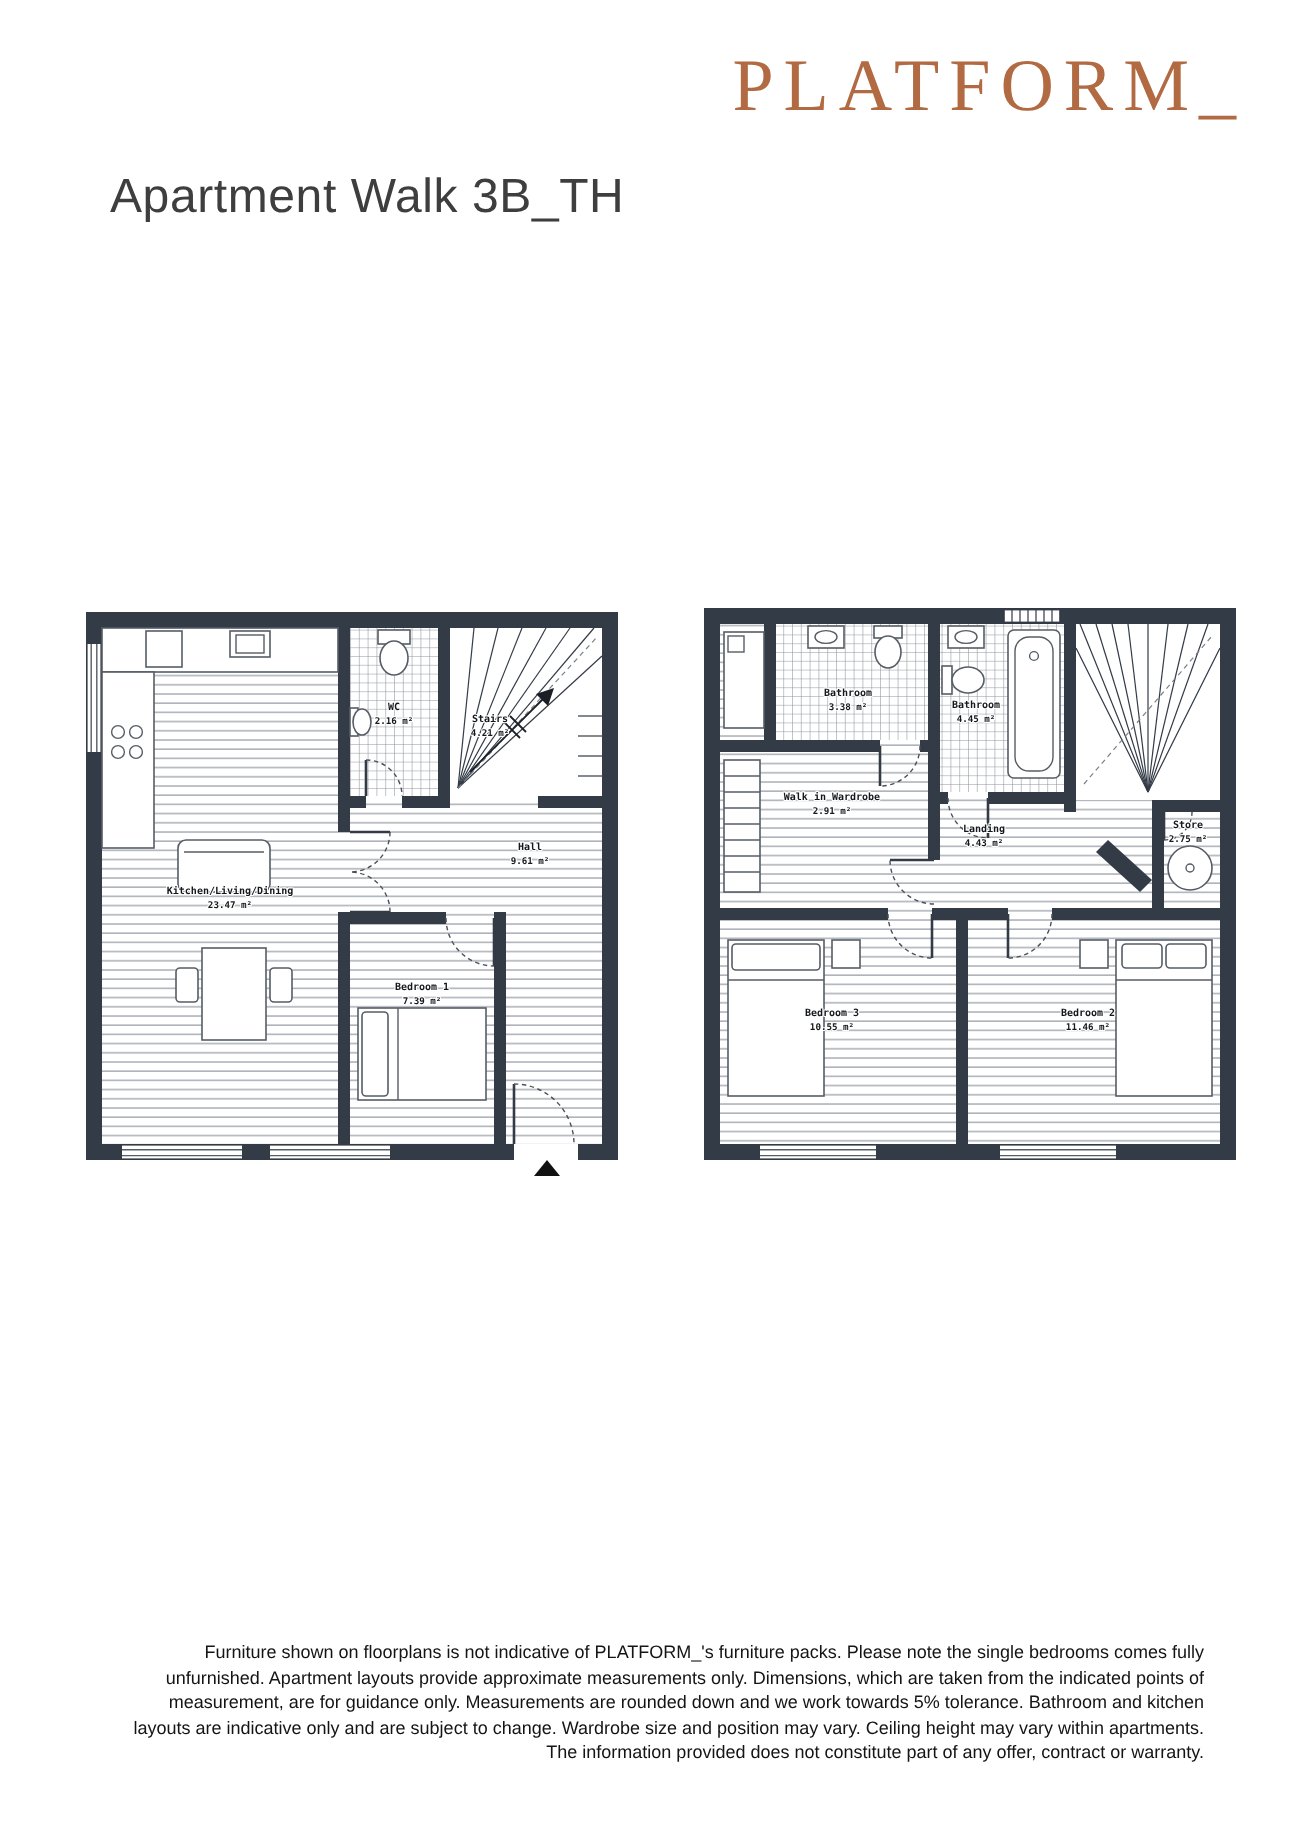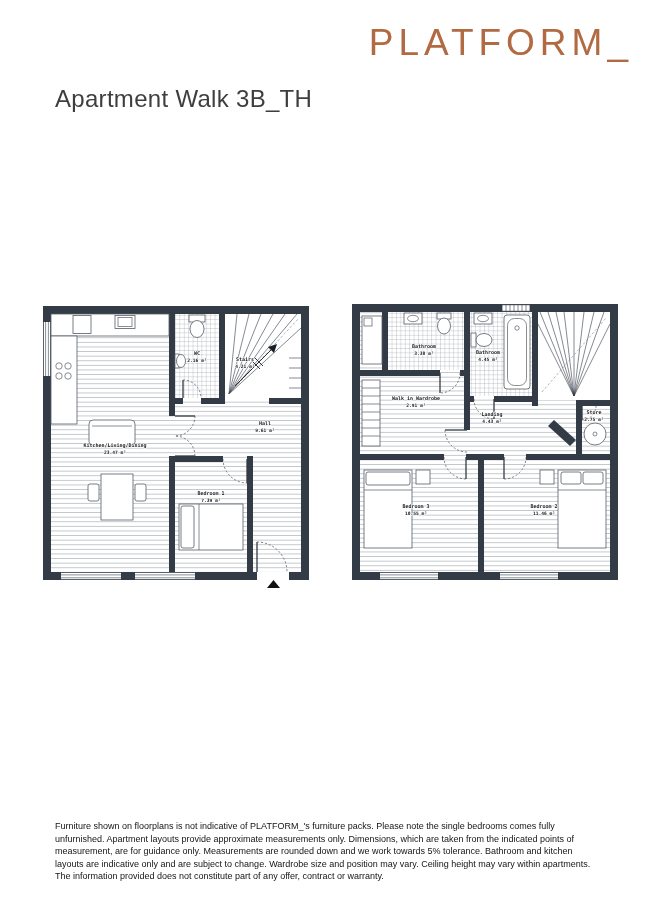--- a/index.html
+++ b/index.html
@@ -1,34 +1,34 @@
 <!DOCTYPE html>
 <html><head>
 <meta charset="utf-8">
 <style>
   html,body{margin:0;padding:0;}
   body{
     width:653px;height:914px;position:relative;background:#ffffff;
     font-family:"Liberation Sans", sans-serif;overflow:hidden;
   }
   .logo{
-    position:absolute;top:22px;right:20px;
-    font-family:Liberation Sans, sans-serif;
+    position:absolute;top:22px;right:30px;
+    font-family:Liberation Serif, serif;
     font-size:37px;font-weight:300;letter-spacing:5px;color:#b16a41;
   }
   .title{
     position:absolute;top:85px;left:55px;
     font-size:24px;font-weight:400;color:#3e3e3e;letter-spacing:0.3px;
   }
   .plan{position:absolute;}
   #plan-ground{left:43px;top:306px;}
   #plan-first{left:352px;top:304px;}
   .disclaimer{
     position:absolute;left:55px;top:820px;width:547px;
-    font-size:9px;line-height:12.6px;color:#141414;
+    font-size:9px;line-height:12.6px;color:#141414;text-align:right;
   }
   
   .w{fill:#333b46;}
   .fx{fill:#ffffff;stroke:#565d66;stroke-width:0.8;}
   .fl{stroke:#565d66;stroke-width:0.7;fill:none;}
   .dr{fill:none;stroke:#4b515a;stroke-width:0.7;stroke-dasharray:2.2 1.8;}
   .lf{stroke:#333b46;stroke-width:1.3;}
   .st{stroke:#333b46;stroke-width:0.6;}
   .wl{stroke:#565d66;stroke-width:0.7;}
   .dv{stroke:#7a8089;stroke-width:0.6;stroke-dasharray:2.5 2;fill:none;}

